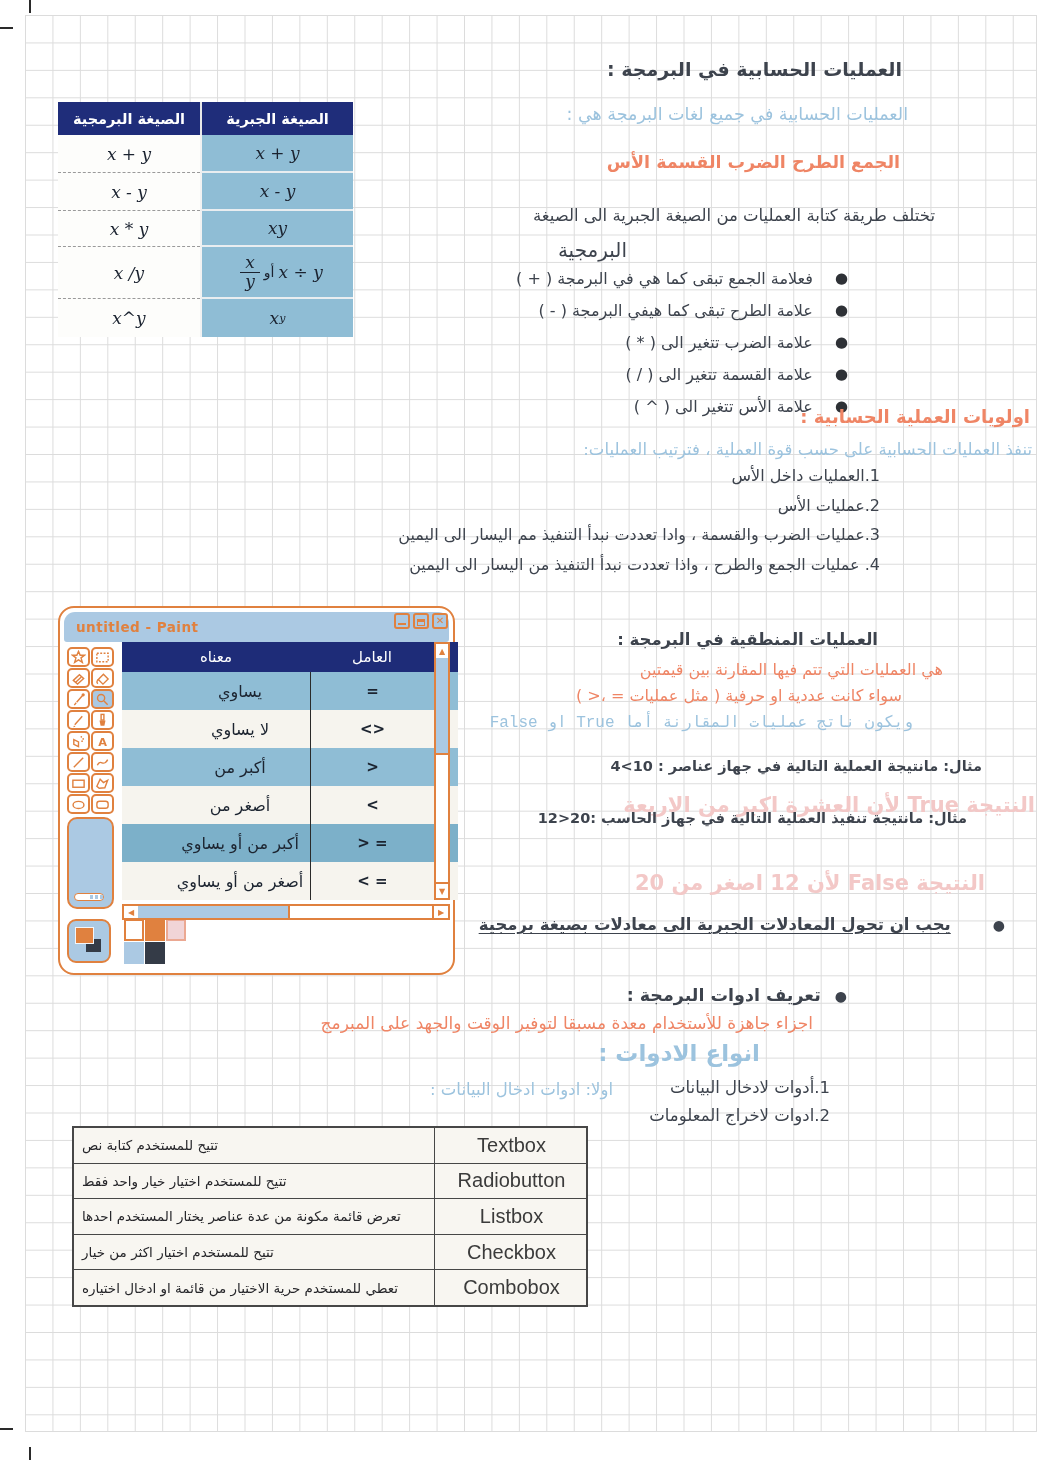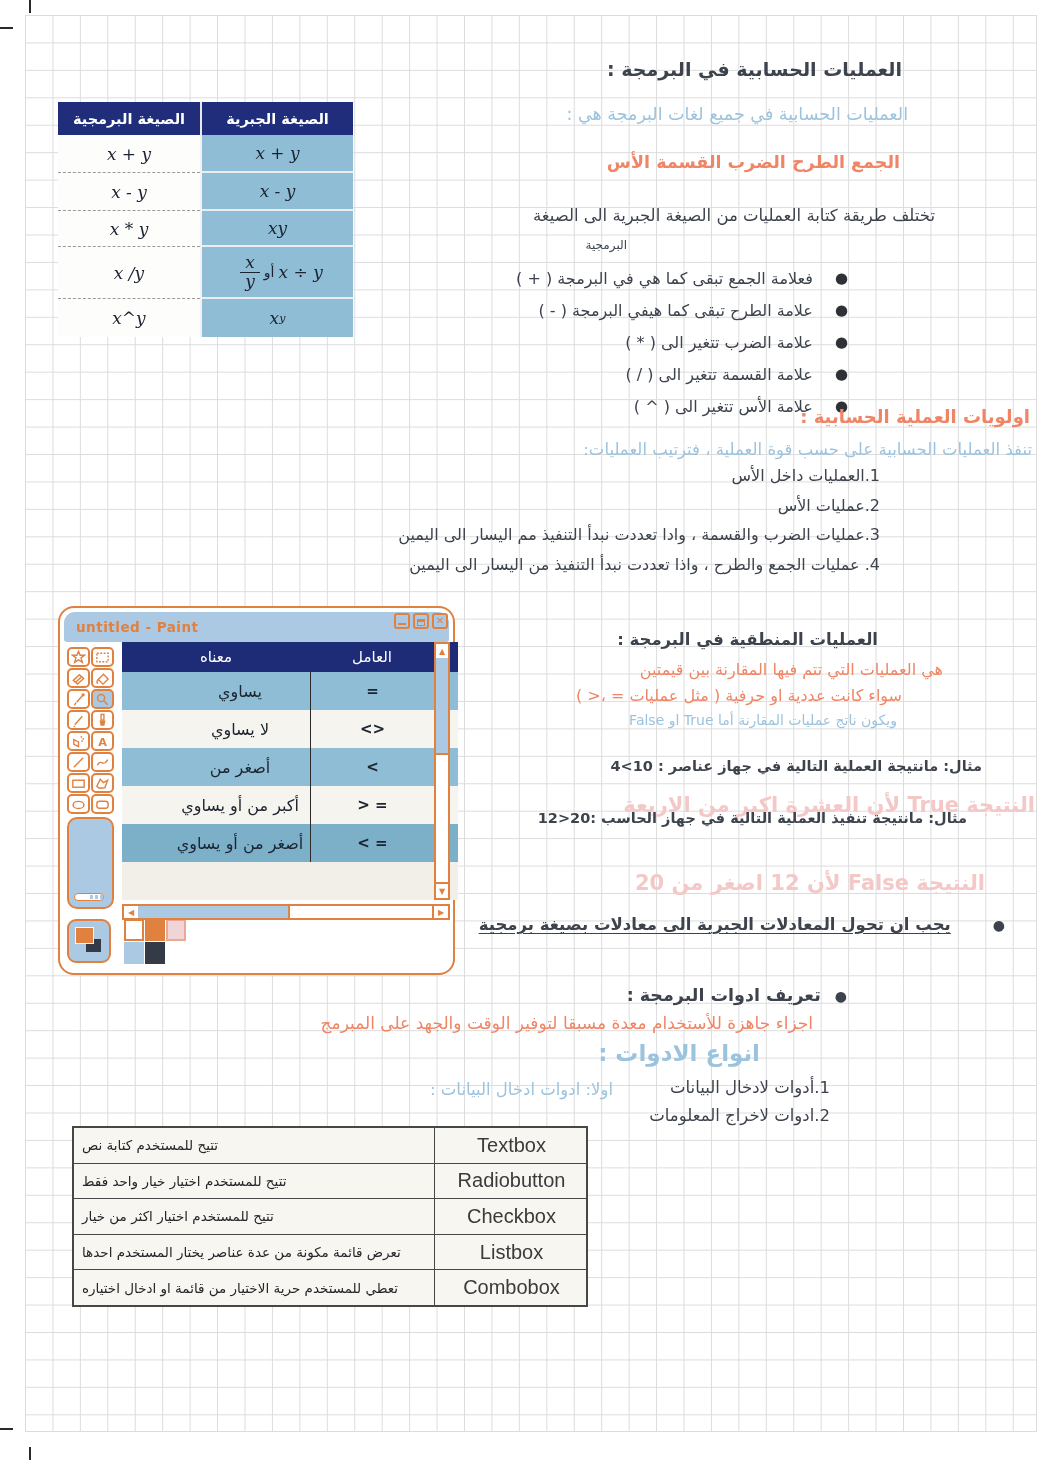--- a/index.html
+++ b/index.html
@@ -114,21 +114,21 @@
 
   <div class="mark" style="left:29px;top:0;width:2px;height:13px;"></div>
   <div class="mark" style="left:0;top:27px;width:13px;height:2px;"></div>
   <div class="mark" style="left:0;top:1428px;width:13px;height:2px;"></div>
   <div class="mark" style="left:29px;top:1447px;width:2px;height:13px;"></div>
 
   <div class="abs dark b" style="right:147px;top:58px;font-size:19px;">العمليات الحسابية في البرمجة :</div>
   <div class="abs blue" style="right:141px;top:104px;font-size:17.5px;">العمليات الحسابية في جميع لغات البرمجة هي :</div>
   <div class="abs orange b" style="right:149px;top:152px;font-size:17.5px;">الجمع الطرح الضرب القسمة الأس</div>
   <div class="abs dark" style="right:114px;top:206px;font-size:16.5px;">تختلف طريقة كتابة العمليات من الصيغة الجبرية الى الصيغة</div>
-  <div class="abs dark" style="right:422px;top:238px;font-size:12px;">البرمجية</div>
+  <div class="abs dark" style="right:422px;top:238px;font-size:20px;">البرمجية</div>
 
   <div class="ftable">
     <div class="fhead">
       <span>الصيغة البرمجية</span>
       <span>الصيغة الجبرية</span>
     </div>
     <div class="fbody">
       <div class="fcell prog">x + y</div>
       <div class="fcell alg">x + y</div>
       <div class="fcell prog">x - y</div>
@@ -333,20 +333,24 @@
           <div class="op-row">
             <div class="op-meaning">يساوي</div>
             <div class="op-operator">=</div>
           </div>
 
           <div class="op-row">
             <div class="op-meaning">لا يساوي</div>
             <div class="op-operator">&lt;&gt;</div>
           </div>
 
+          <div class="op-row">
+            <div class="op-meaning">أكبر من</div>
+            <div class="op-operator">&gt;</div>
+          </div>
 
           <div class="op-row">
             <div class="op-meaning">أصغر من</div>
             <div class="op-operator">&lt;</div>
           </div>
 
           <div class="op-row">
             <div class="op-meaning">أكبر من أو يساوي</div>
             <div class="op-operator">&gt; =</div>
           </div>
@@ -366,21 +370,21 @@
     <div class="hscroll">
       <div class="lf">◀</div>
       <div class="thumb"></div>
       <div class="rt">▶</div>
     </div>
   </div>
 
   <div class="abs dark b" style="right:171px;top:630px;font-size:16.5px;">العمليات المنطقية في البرمجة :</div>
   <div class="abs orange" style="right:106px;top:660px;font-size:16px;text-align:center;">هي العمليات التي تتم فيها المقارنة بين قيمتين</div>
   <div class="abs orange" style="right:147px;top:686px;font-size:16px;">سواء كانت عددية او حرفية ( مثل عمليات = ،&lt; )</div>
-  <div class="abs blue" style="right:152px;top:712px;font-size:14px;">ويكون ناتج عمليات المقارنة أما True او False</div>
+  <div class="abs blue" style="right:136px;top:712px;font-size:16px;font-family:Liberation Mono, monospace;">ويكون ناتج عمليات المقارنة أما True او False</div>
 
   <div class="abs dark" style="right:67px;top:758px;font-size:14.5px;font-weight:600;">
     <span>مثال: مانتيجة العملية التالية في جهاز عناصر :</span> <span class="ltr">4&lt;10</span>
   </div>
   <div class="abs pink b" style="right:14px;top:793px;font-size:21px;">النتيجة True لأن العشرة اكبر من الاربعة</div>
 
   <div class="abs dark" style="right:82px;top:810px;font-size:14.5px;font-weight:600;">
     <span>مثال: مانتيجة تنفيذ العملية التالية في جهاز الحاسب :</span><span class="ltr">12&gt;20</span>
   </div>
   <div class="abs pink b" style="right:64px;top:871px;font-size:21px;">النتيجة False لأن 12 اصغر من 20</div>
@@ -404,27 +408,27 @@
         <div class="ctl-desc">تتيح للمستخدم كتابة نص</div>
         <div class="ctl-name">Textbox</div>
       </div>
 
       <div class="ctl-row">
         <div class="ctl-desc">تتيح للمستخدم اختيار خيار واحد فقط</div>
         <div class="ctl-name">Radiobutton</div>
       </div>
 
       <div class="ctl-row">
+        <div class="ctl-desc">تعرض قائمة مكونة من عدة عناصر يختار المستخدم احدها</div>
+        <div class="ctl-name">Listbox</div>
+      </div>
+
+      <div class="ctl-row">
         <div class="ctl-desc">تتيح للمستخدم اختيار اكثر من خيار</div>
         <div class="ctl-name">Checkbox</div>
-      </div>
-
-      <div class="ctl-row">
-        <div class="ctl-desc">تعرض قائمة مكونة من عدة عناصر يختار المستخدم احدها</div>
-        <div class="ctl-name">Listbox</div>
       </div>
 
       <div class="ctl-row">
         <div class="ctl-desc">تعطي للمستخدم حرية الاختيار من قائمة او ادخال اختياره</div>
         <div class="ctl-name">Combobox</div>
       </div>
     </div>
 </div>
 
 </body></html>

